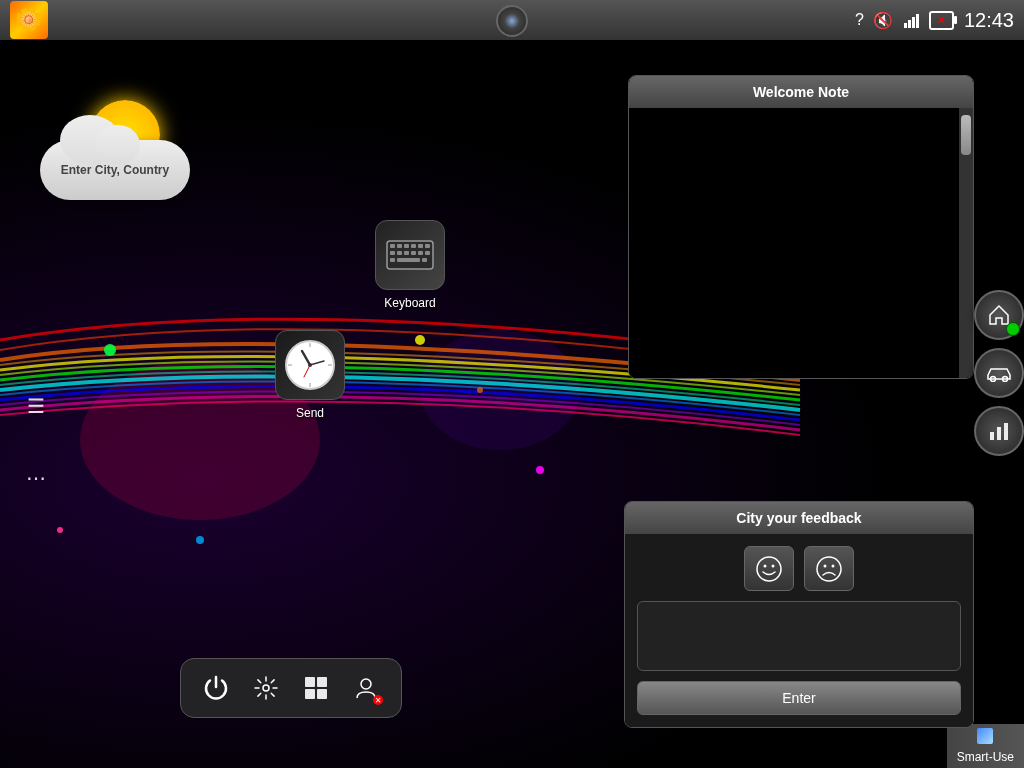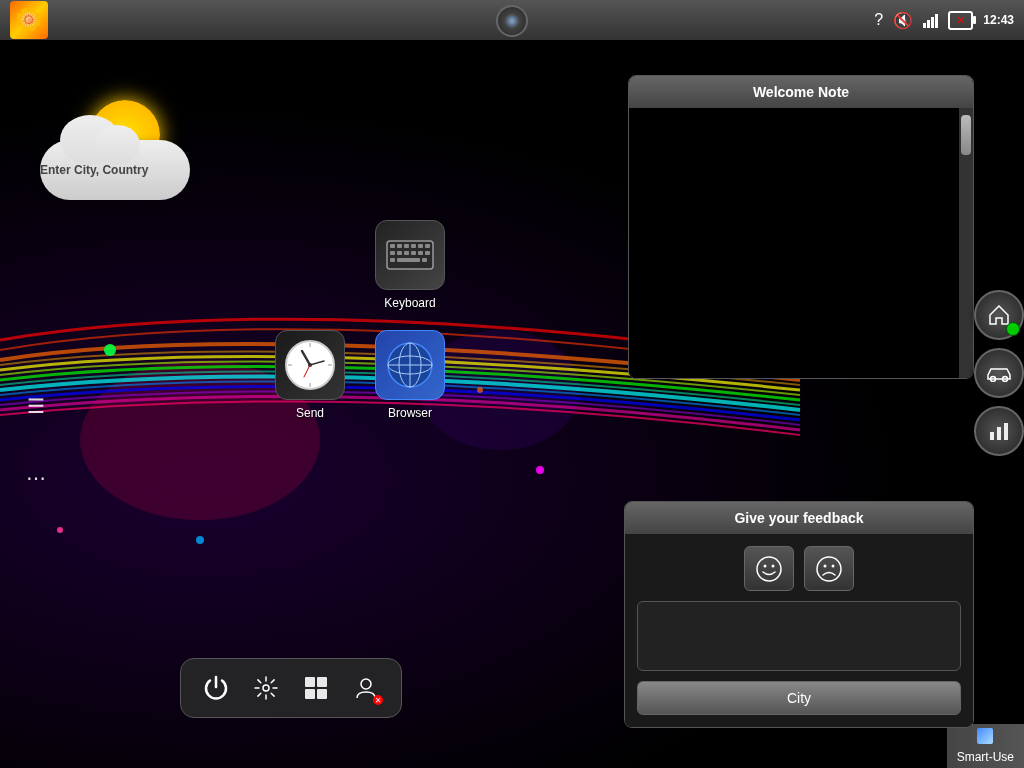--- a/index.html
+++ b/index.html
@@ -45,22 +45,22 @@
       display: flex;
       align-items: center;
       gap: 10px;
       color: white;
     }
     .status-icon {
       font-size: 16px;
       color: white;
     }
     .status-time {
-      font-size: 12px;
-      font-weight: bold;
+      font-size: 20px;
+      font-weight: normal;
       color: white;
     }
     .battery-icon {
       display: inline-flex;
       align-items: center;
       gap: 2px;
     }
     .signal-bars {
       display: inline-flex;
       align-items: flex-end;
@@ -135,20 +135,21 @@
     .cloud {
       position: absolute;
       bottom: 0;
       left: 0;
       background: linear-gradient(to bottom, #eee, #ccc);
       border-radius: 30px;
       width: 150px;
       height: 60px;
       display: flex;
       align-items: center;
+      justify-content: center;
       font-size: 11px;
       color: #555;
       box-shadow: 0 2px 8px rgba(0,0,0,0.3);
     }
     .cloud::before {
       content: '';
       position: absolute;
       top: -25px;
       left: 20px;
       width: 60px;
@@ -590,32 +591,20 @@
 
             <line x1="26" y1="4" x2="26" y2="8" stroke="#999" stroke-width="1"></line>
             <line x1="26" y1="44" x2="26" y2="48" stroke="#999" stroke-width="1"></line>
             <line x1="4" y1="26" x2="8" y2="26" stroke="#999" stroke-width="1"></line>
             <line x1="44" y1="26" x2="48" y2="26" stroke="#999" stroke-width="1"></line>
           </svg>
         </div>
         <span class="icon-label">Send</span>
       </div>
 
-      <div class="desktop-icon">
-        <div class="icon-box icon-browser">
-          <svg width="50" height="50" viewBox="0 0 50 50" xmlns="http://www.w3.org/2000/svg">
-            <circle cx="25" cy="25" r="22" fill="#1a4499" stroke="#4488ff" stroke-width="1.5"></circle>
-            <ellipse cx="25" cy="25" rx="11" ry="22" fill="none" stroke="#aaccff" stroke-width="1"></ellipse>
-            <ellipse cx="25" cy="25" rx="22" ry="9" fill="none" stroke="#aaccff" stroke-width="1"></ellipse>
-            <line x1="3" y1="25" x2="47" y2="25" stroke="#aaccff" stroke-width="1"></line>
-            <line x1="25" y1="3" x2="25" y2="47" stroke="#aaccff" stroke-width="1"></line>
-          </svg>
-        </div>
-        <span class="icon-label">Browser</span>
-      </div>
     </div>
   </div>
 
   <div id="bottom-bar">
     <div class="taskbar-btn">
       <svg width="26" height="26" viewBox="0 0 26 26" fill="none" xmlns="http://www.w3.org/2000/svg">
         <path d="M13 2 L13 12" stroke="white" stroke-width="2.5" stroke-linecap="round"></path>
         <path d="M7 5.5 A10 10 0 1 0 19 5.5" stroke="white" stroke-width="2.5" fill="none" stroke-linecap="round"></path>
       </svg>
     </div>
@@ -671,21 +660,21 @@
       <svg width="22" height="22" viewBox="0 0 22 22" fill="none" xmlns="http://www.w3.org/2000/svg">
         <rect x="2" y="12" width="4" height="8" fill="white" opacity="0.9"></rect>
         <rect x="9" y="7" width="4" height="13" fill="white" opacity="0.9"></rect>
         <rect x="16" y="3" width="4" height="17" fill="white" opacity="0.9"></rect>
       </svg>
     </div>
   </div>
 
   <div id="feedback-panel">
     <div id="feedback-header">
-      <span>Give your feedback</span>
+      <span>City your feedback</span>
     </div>
     <div id="feedback-body">
       <div class="feedback-emoji-row">
         <div class="emoji-btn">
           <svg width="28" height="28" viewBox="0 0 28 28" fill="none" xmlns="http://www.w3.org/2000/svg">
             <circle cx="14" cy="14" r="12" stroke="white" stroke-width="1.5" fill="none"></circle>
             <circle cx="10" cy="11" r="1.5" fill="white"></circle>
             <circle cx="18" cy="11" r="1.5" fill="white"></circle>
             <path d="M8 17 Q14 22 20 17" stroke="white" stroke-width="1.5" fill="none" stroke-linecap="round"></path>
           </svg>
@@ -694,21 +683,21 @@
           <svg width="28" height="28" viewBox="0 0 28 28" fill="none" xmlns="http://www.w3.org/2000/svg">
             <circle cx="14" cy="14" r="12" stroke="white" stroke-width="1.5" fill="none"></circle>
             <circle cx="10" cy="11" r="1.5" fill="white"></circle>
             <circle cx="18" cy="11" r="1.5" fill="white"></circle>
             <path d="M8 20 Q14 15 20 20" stroke="white" stroke-width="1.5" fill="none" stroke-linecap="round"></path>
           </svg>
         </div>
       </div>
       <textarea id="feedback-textarea" placeholder="" style=""></textarea>
       <div id="send-btn">
-        <span>City</span>
+        <span>Enter</span>
       </div>
     </div>
   </div>
 
   <div id="smartuse-bar">
     <div class="smartuse-icon"></div>
     <span>Smart-Use</span>
   </div>
 
 </div>

